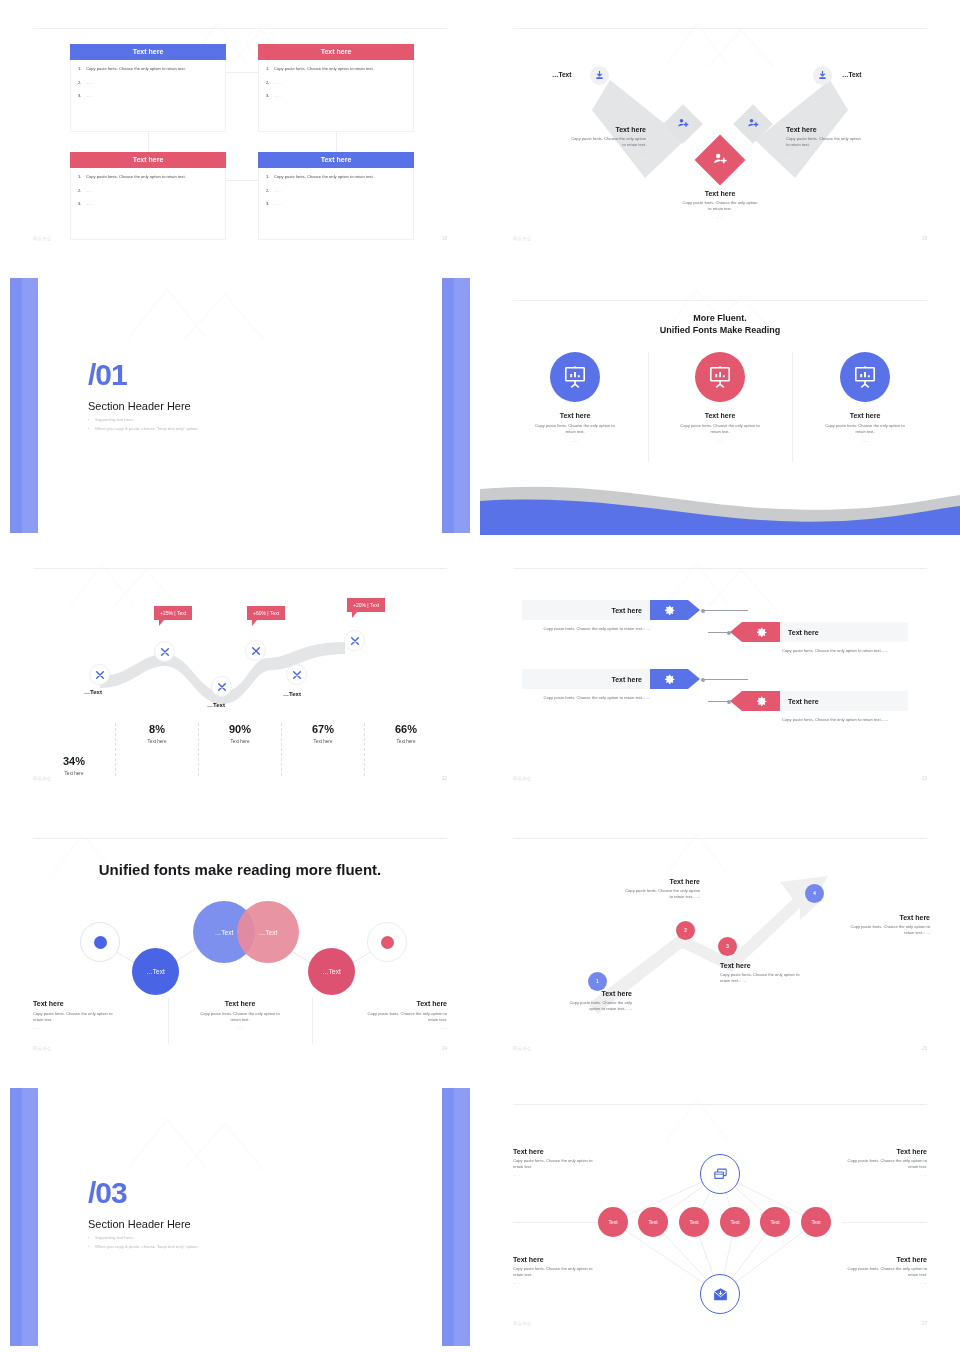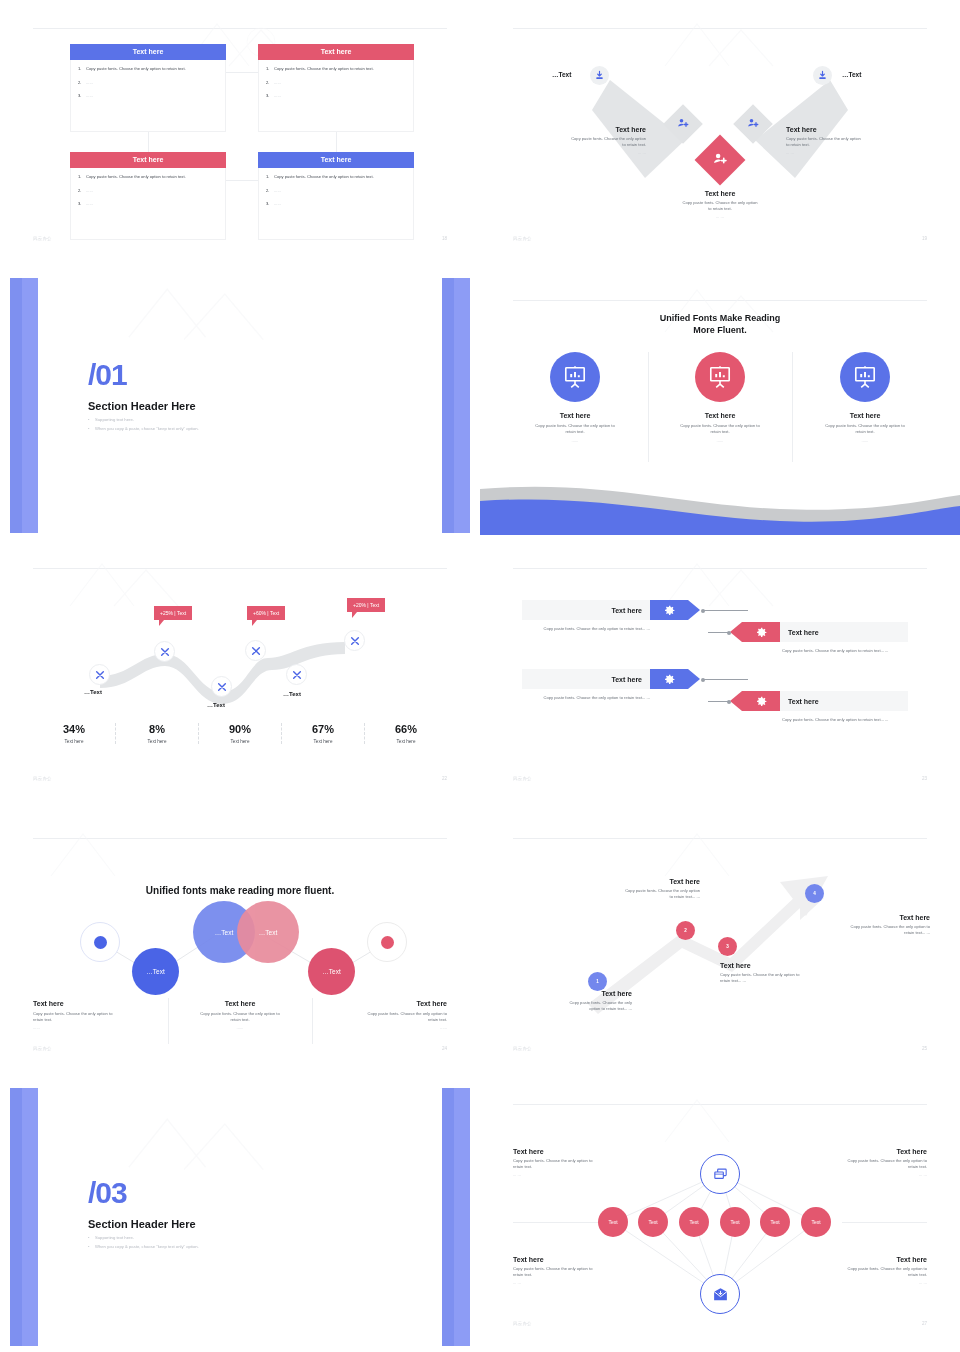--- a/index.html
+++ b/index.html
@@ -87,21 +87,21 @@
   .sub { font-size: 4.1px; color: #6d737b; line-height: 1.5; }
   .dots { font-size: 4.1px; color: #ccd0d5; }
 
   
   .bar-l, .bar-r { position: absolute; top: 0; bottom: 0; }
   .bar-l { left: 10px; width: 28px; }
   .bar-r { right: 10px; width: 28px; }
   .bar-a { position: absolute; top: 0; bottom: 0; width: 12px; background: #7e90f0; }
   .bar-b { position: absolute; top: 0; bottom: 0; width: 16px; background: #8d9cf5; }
   .sec-num { position: absolute; left: 88px; top: 82px; font-size: 30px; font-weight: bold; color: #5a72e8; letter-spacing: -1px; line-height: 1; }
-  .sec-ttl { position: absolute; left: 88px; top: 122px; font-size: 11px; font-weight: bold; color: #17191c; }
+  .sec-ttl { position: absolute; left: 88px; top: 122px; font-size: 11px; font-weight: normal; color: #17191c; }
   .sec-b1 { position: absolute; left: 88px; top: 139px; font-size: 4.2px; color: #b5b9c0; }
   .sec-b2 { position: absolute; left: 88px; top: 148px; font-size: 4.2px; color: #b5b9c0; }
   .sec-bul { position: absolute; font-size: 4.2px; color: #b5b9c0; }
 
   
   .htitle { position: absolute; left: 0; right: 0; top: 14px; text-align: center; font-size: 9px; font-weight: bold; color: #17191c; line-height: 1.35; }
   .ccol { position: absolute; width: 146px; text-align: center; }
   .circ { width: 50px; height: 50px; border-radius: 50%; margin: 0 auto; display: flex; align-items: center; justify-content: center; }
   .vdiv { position: absolute; width: 1px; background: #eceef1; }
 
@@ -344,22 +344,22 @@
 
   <div class="slide">
     <div class="canvas bleed" style="top:20px;height:245px;">
       <div class="hairline" style="top:10px;"></div>
       <svg class="wm" viewBox="0 0 150 46" style="top:-2px;">
         <path d="M20 44 L52 2 L84 44" fill="none" stroke="#f4f5f7" stroke-width="1.2"></path>
         <path d="M64 44 L96 8 L128 44" fill="none" stroke="#f4f5f7" stroke-width="1.2"></path>
       </svg>
 
       <div class="htitle" style="top:22px;">
+        <div>More Fluent.</div>
         <div>Unified Fonts Make Reading</div>
-        <div>More Fluent.</div>
       </div>
 
       <div class="vdiv" style="left:168px;top:62px;height:110px;"></div>
       <div class="vdiv" style="left:312px;top:62px;height:110px;"></div>
 
       <div class="ccol" style="left:22px;top:62px;">
         <div class="circ" style="background:#5a72e8;">
           <svg width="26" height="26" viewBox="0 0 24 24" fill="none" stroke="#fff" stroke-width="1.5">
             <rect x="3.5" y="3.5" width="17" height="12" rx="0.6"></rect>
             <path d="M12 15.5 v3 M12 18.5 l-3.5 3 M12 18.5 l3.5 3 M12 2 v1.5"></path>
@@ -454,21 +454,21 @@
 
       <div class="callout" style="left:154px;top:38px;">+25% | Text</div>
       <div class="callout" style="left:247px;top:38px;">+60% | Text</div>
       <div class="callout" style="left:347px;top:30px;">+20% | Text</div>
 
       <div class="ttl" style="position:absolute;left:84px;top:121px;font-size:6px;">…Text</div>
       <div class="ttl" style="position:absolute;left:207px;top:134px;font-size:6px;">…Text</div>
       <div class="ttl" style="position:absolute;left:283px;top:123px;font-size:6px;">…Text</div>
 
       <div style="position:absolute;left:33px;top:155px;right:33px;display:flex;">
-        <div style="flex:1;">
+        <div style="flex:1;margin-top:32px;">
           <div class="statnum">34%</div>
           <div class="statlbl">Text here</div>
         </div>
         <div style="flex:1;border-left:1px dashed #dcdfe3;">
           <div class="statnum">8%</div>
           <div class="statlbl">Text here</div>
         </div>
         <div style="flex:1;border-left:1px dashed #dcdfe3;">
           <div class="statnum">90%</div>
           <div class="statlbl">Text here</div>
@@ -545,21 +545,21 @@
     </div>
   </div>
 
   <div class="slide">
     <div class="canvas">
       <div class="hairline"></div>
       <svg class="wm" viewBox="0 0 150 46" style="left:22%;">
         <path d="M20 44 L52 2 L84 44" fill="none" stroke="#f4f5f7" stroke-width="1.2"></path>
       </svg>
 
-      <div class="htitle" style="top:22px;font-size:10px;margin-top:24px;">Unified fonts make reading more fluent.</div>
+      <div class="htitle" style="top:22px;font-size:15px;">Unified fonts make reading more fluent.</div>
 
       <svg viewBox="0 0 480 140" style="position:absolute;left:0;top:40px;width:100%;height:140px;">
         <path d="M100,64 L155,97" stroke="#e6e8eb" stroke-width="1" fill="none"></path>
         <path d="M155,97 L215,58" stroke="#e6e8eb" stroke-width="1" fill="none"></path>
         <path d="M265,58 L332,97" stroke="#e6e8eb" stroke-width="1" fill="none"></path>
         <path d="M332,97 L387,64" stroke="#e6e8eb" stroke-width="1" fill="none"></path>
       </svg>
 
       <div class="ring" style="left:80px;top:84px;width:40px;height:40px;border:1px solid #dfe4f7;">
         <div style="width:13px;height:13px;border-radius:50%;background:#4a64e6;"></div>

